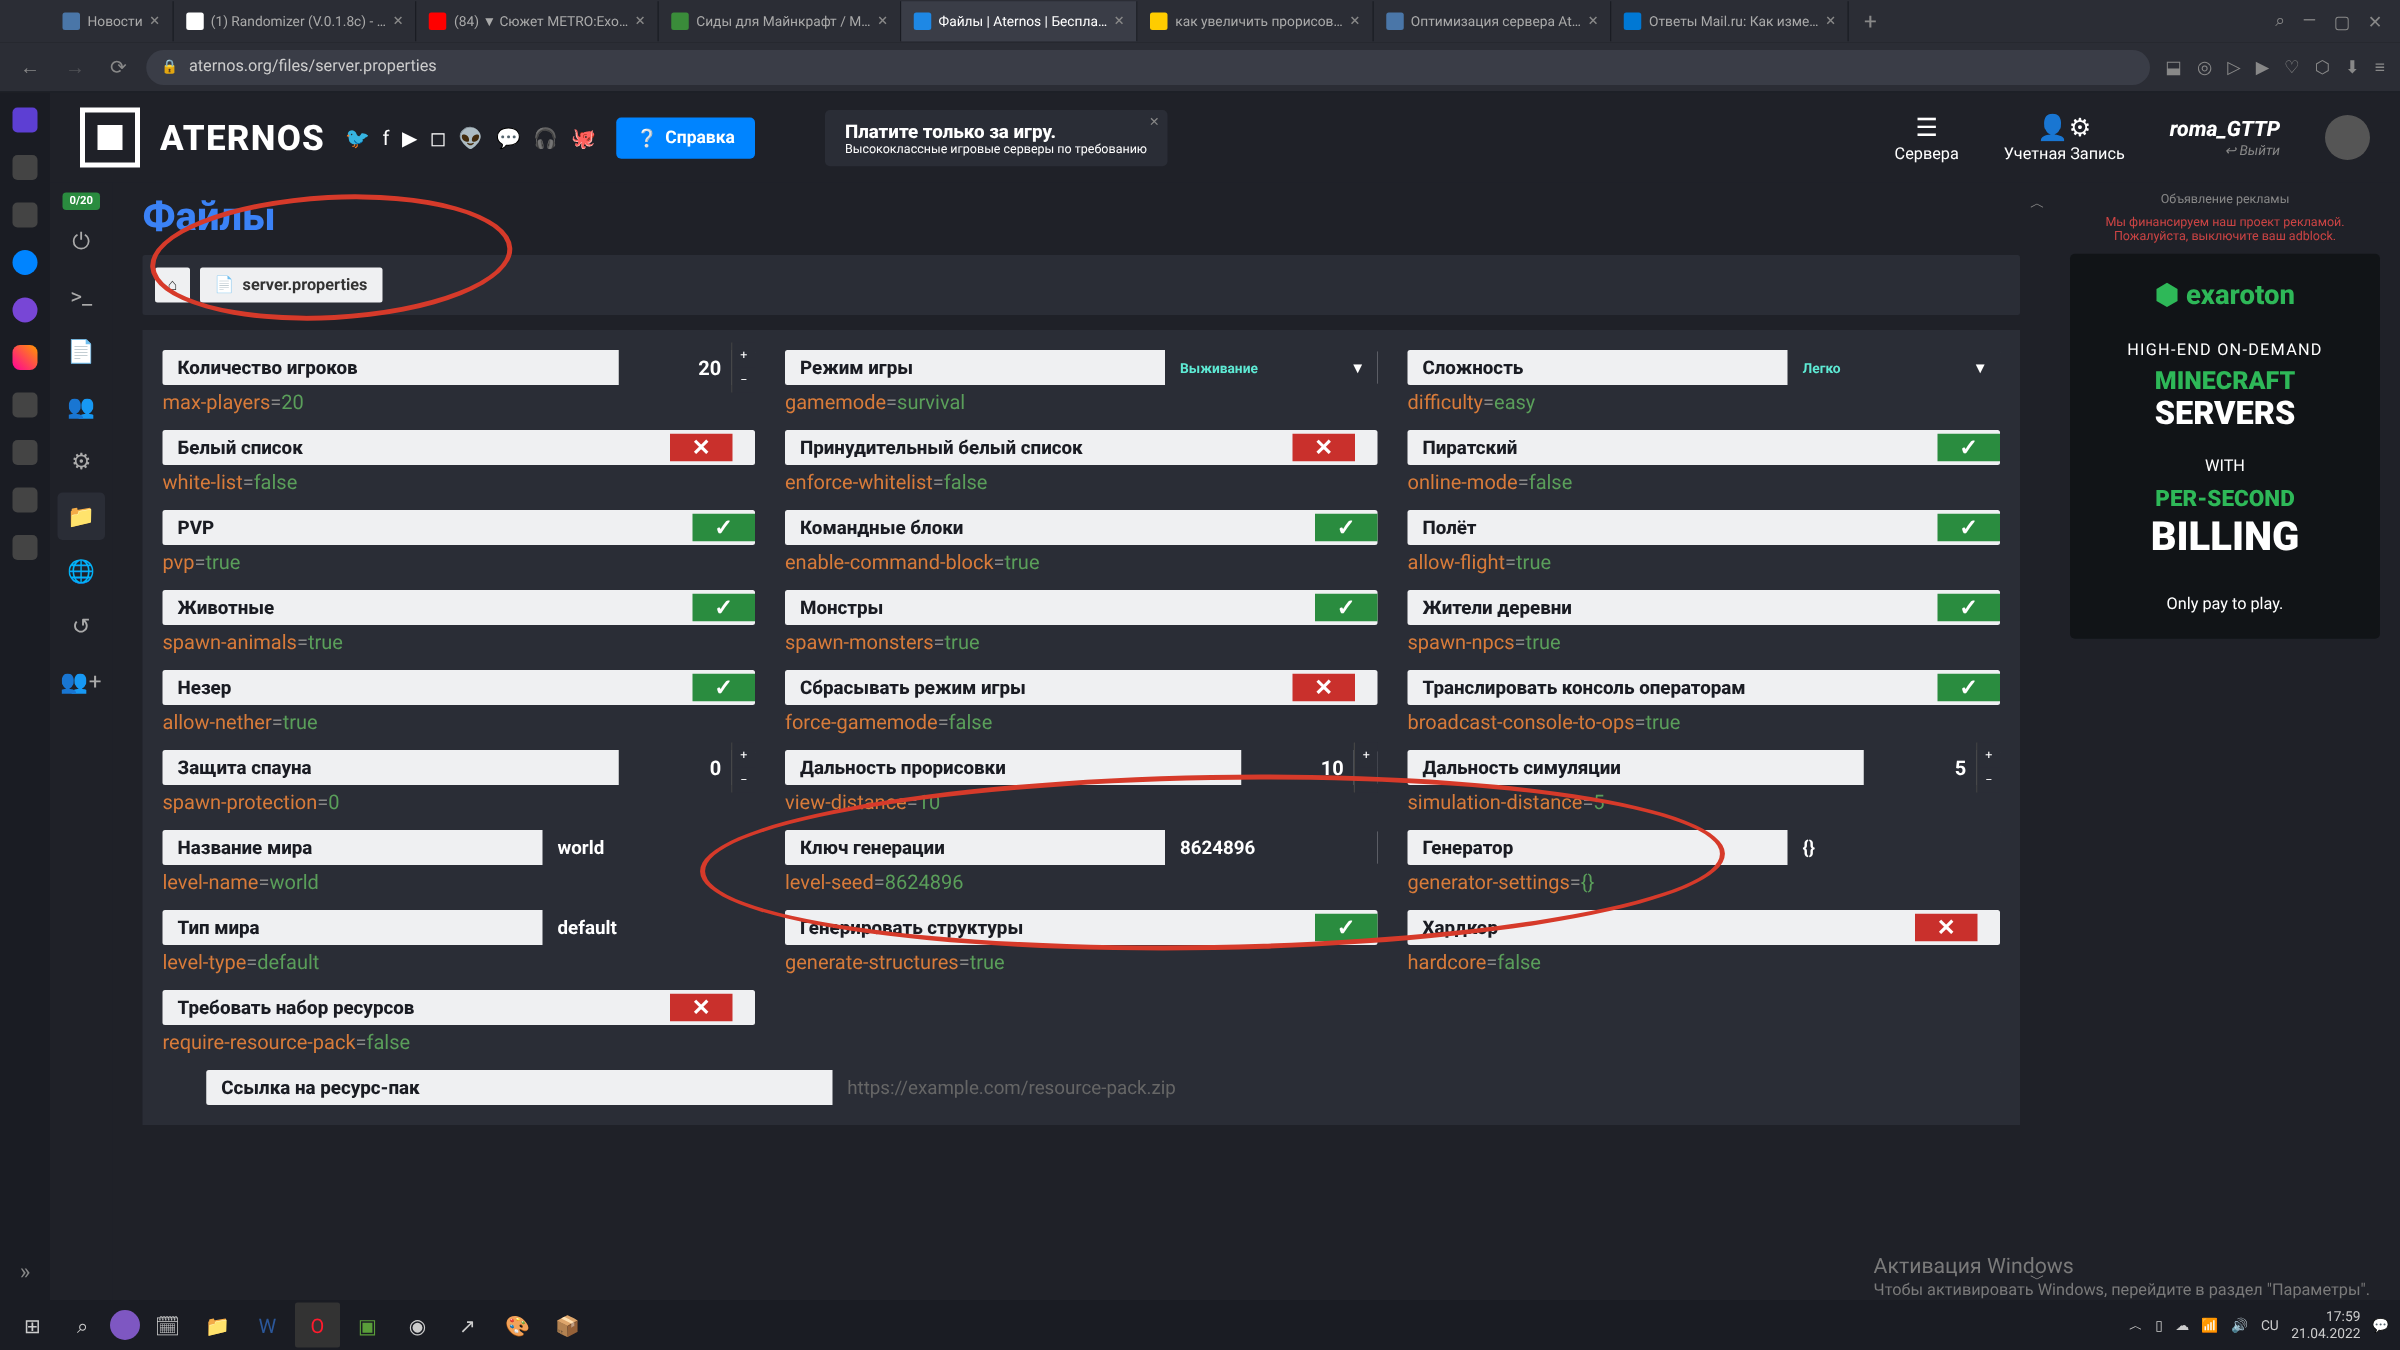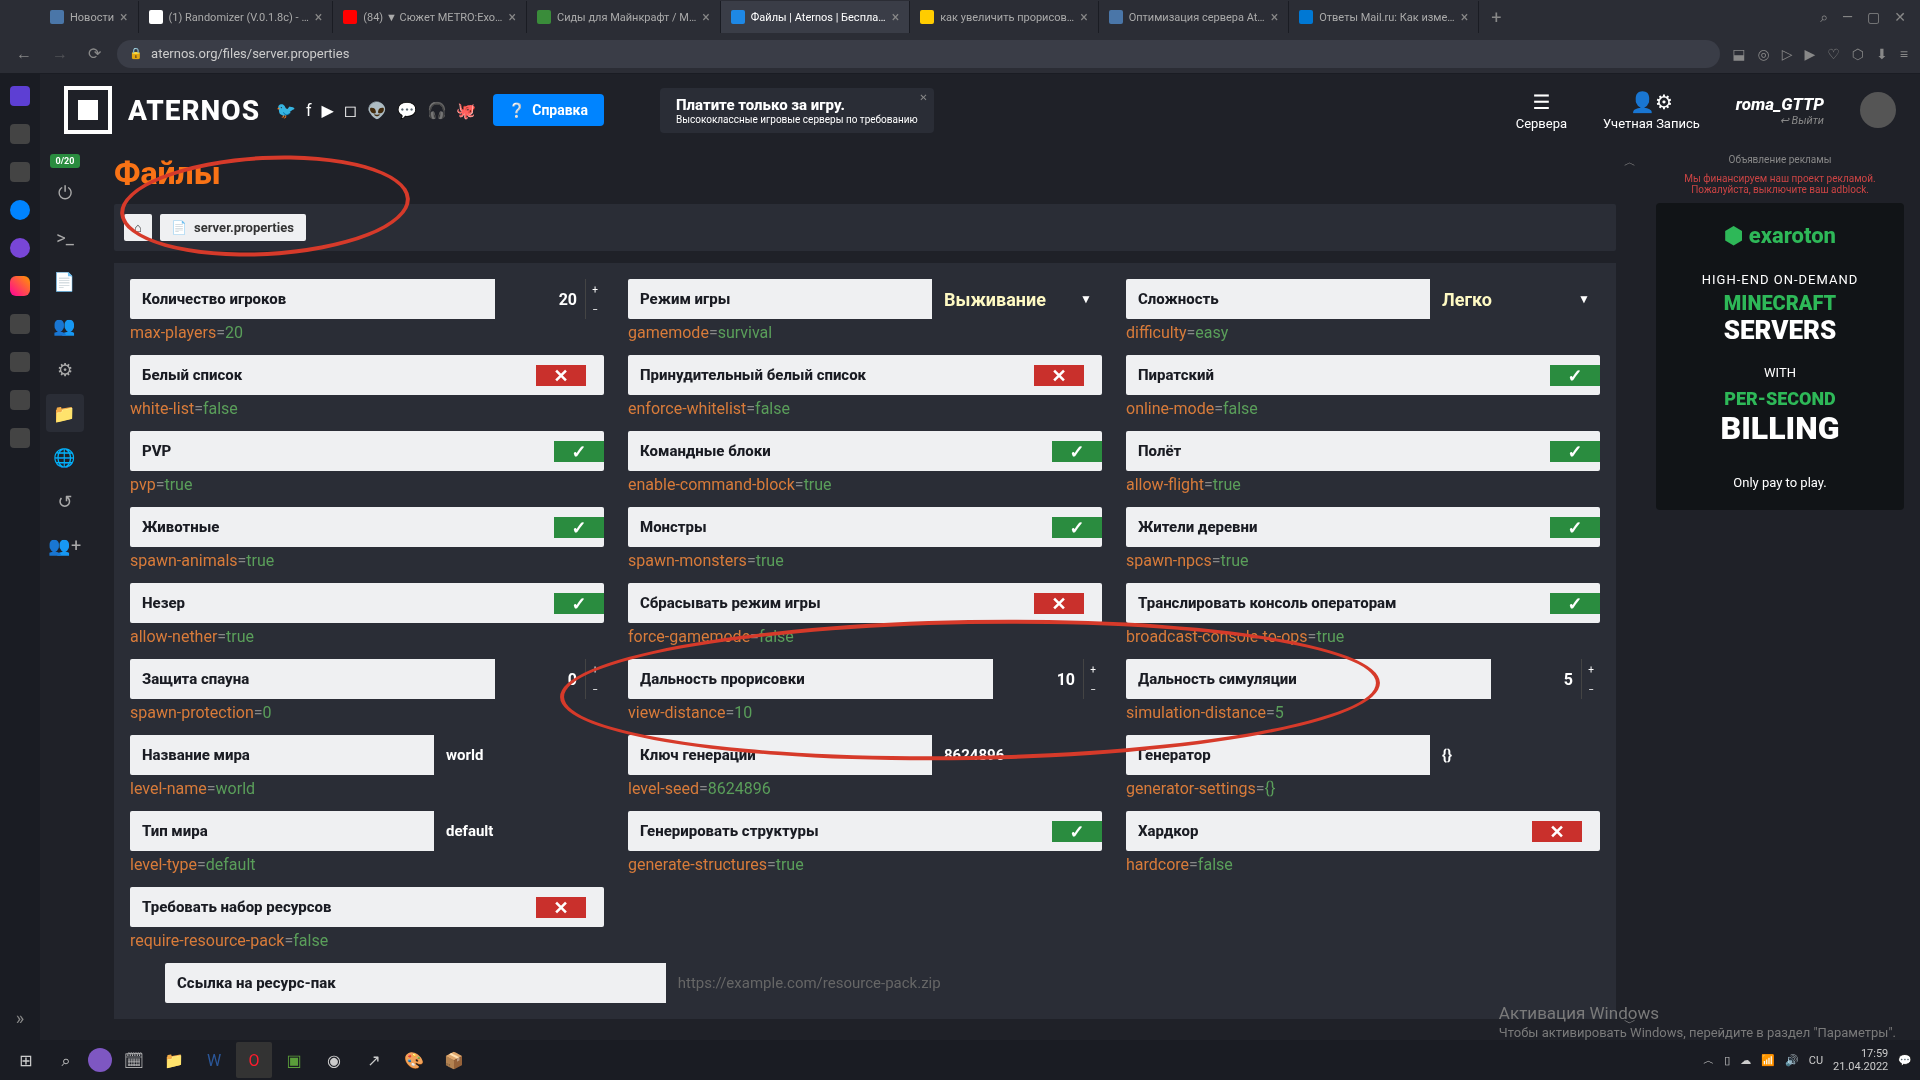--- a/index.html
+++ b/index.html
@@ -48,46 +48,46 @@
 .avatar { width: 36px; height: 36px; border-radius: 50%; background: #555; }
 
 
 .server-sidebar { position: absolute; left: 0; top: 72px; width: 50px; bottom: 0; background: #1f2128; display: flex; flex-direction: column; align-items: center; gap: 6px; padding-top: 8px; }
 .srv-badge { background: #2a8c3f; color: #fff; font-size: 9px; padding: 2px 6px; border-radius: 3px; font-weight: 700; }
 .srv-icon { width: 38px; height: 38px; display: flex; align-items: center; justify-content: center; color: #aaa; font-size: 18px; border-radius: 4px; }
 .srv-icon.active { background: #2a2d36; color: #fff; }
 
 
 .content { position: absolute; left: 50px; top: 72px; right: 280px; bottom: 0; padding: 0 24px; }
-.page-title { color: #f97316; font-size: 32px; font-weight: 800; margin: 8px 0 12px; }
+.page-title { color: #3b82f6; font-size: 32px; font-weight: 800; margin: 8px 0 12px; }
 .breadcrumb { background: #2a2d36; padding: 10px; display: flex; gap: 8px; align-items: center; border-radius: 2px; }
 .bc-btn { background: #eff0f2; padding: 6px 12px; font-size: 13px; font-weight: 700; color: #333; border-radius: 2px; display: flex; align-items: center; gap: 6px; }
 .bc-home { padding: 6px 10px; }
 
 .props-panel { background: #2a2d36; margin-top: 12px; padding: 16px; display: grid; grid-template-columns: 1fr 1fr 1fr; gap: 12px 24px; }
 .prop-cell { display: flex; flex-direction: column; gap: 4px; }
-.prop-row { background: #eff0f2; display: flex; align-items: center; height: 40px; padding-left: 12px; border-radius: 2px; }
+.prop-row { background: #eff0f2; display: flex; align-items: center; height: 28px; padding-left: 12px; border-radius: 2px; }
 .prop-label { font-weight: 800; color: #1a1c23; font-size: 15px; flex: 1; }
 .prop-meta { font-family: "Courier New", monospace; font-size: 16px; color: #888; }
 .prop-meta .key { color: #d87b3a; }
 .prop-meta .eq { color: #888; }
 .prop-meta .val { color: #5a9e5a; }
 
 .num-input { background: #2a2d36; color: #fff; border: none; width: 90px; height: 100%; text-align: right; padding-right: 8px; font-size: 16px; font-weight: 700; font-family: inherit; outline: none; }
 .spinner { display: flex; flex-direction: column; background: #2a2d36; border-left: 1px solid #444; }
 .spinner button { background: #2a2d36; color: #fff; border: none; width: 18px; height: 20px; font-size: 10px; cursor: pointer; }
 
 .toggle { width: 50px; height: 100%; display: flex; align-items: center; justify-content: center; }
 .toggle.on { background: #2a8c3f; }
 .toggle.off { background: #c9302c; }
 .toggle-icon { color: #fff; font-size: 18px; font-weight: 900; }
 .toggle-handle { background: #2a2d36; width: 18px; height: 100%; }
 .toggle-wrap { display: flex; }
 
-.select-box { background: #2a2d36; color: #fef9c3; border: none; height: 100%; padding: 0 28px 0 12px; font-size: 18px; font-weight: 700; font-family: inherit; outline: none; appearance: none; width: 170px; position: relative; }
+.select-box { background: #2a2d36; color: #5eead4; border: none; height: 100%; padding: 0 28px 0 12px; font-size: 11px; font-weight: 700; font-family: inherit; outline: none; appearance: none; width: 170px; position: relative; }
 .select-wrap { position: relative; height: 100%; }
 .select-wrap::after { content: '▼'; position: absolute; right: 10px; top: 50%; transform: translateY(-50%); color: #fff; font-size: 12px; pointer-events: none; }
 
 .text-input { background: #2a2d36; color: #fff; border: none; height: 100%; padding: 0 12px; font-size: 15px; font-weight: 700; font-family: inherit; outline: none; width: 170px; }
 .text-input.wide { width: 100%; }
 .placeholder-input::placeholder { color: #666; font-weight: 400; }
 
 .full-row { grid-column: 1 / 2; }
 .url-row { grid-column: 1 / 4; padding-left: 35px; }
 .url-row .prop-row { padding-left: 12px; }

